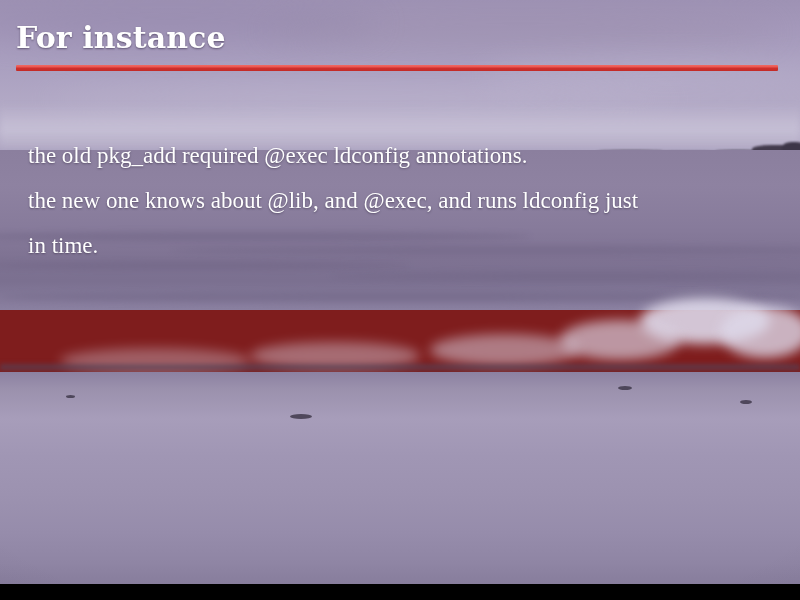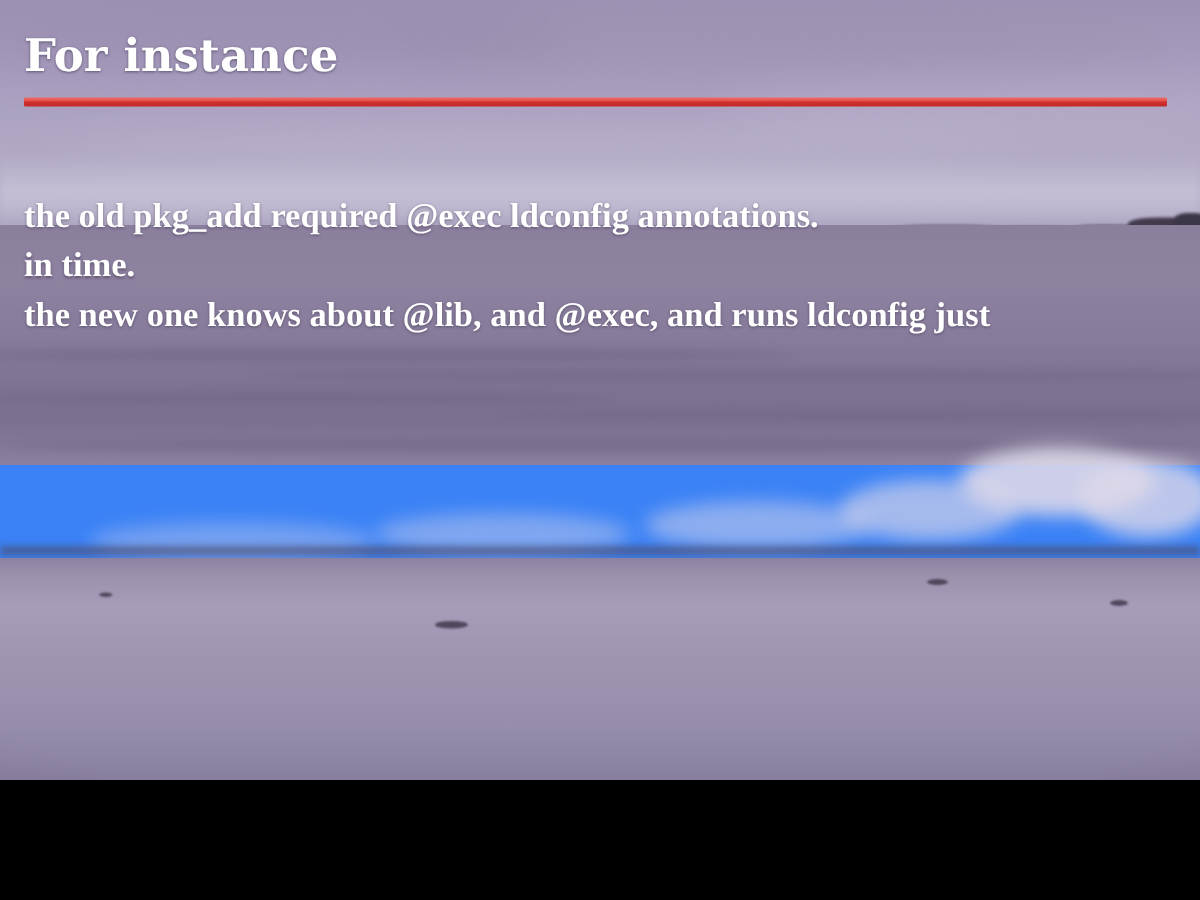--- a/index.html
+++ b/index.html
@@ -8,23 +8,23 @@
     padding: 0;
     background: #000;
   }
   body {
     font-family: "Liberation Serif", "DejaVu Serif", serif;
   }
 
   .slide {
     position: relative;
     width: 800px;
-    height: 520px;
+    height: 584px;
     overflow: hidden;
-    background: #3b82f6;
+    background: #7f1d1d;
     user-select: none;
   }
 
   
   .photo {
     position: absolute;
     inset: 0;
     z-index: 0;
   }
 
@@ -262,21 +262,21 @@
     position: absolute;
     left: 16px;
     top: 127px;
     width: 768px;
     font-family: "Liberation Serif", "DejaVu Serif", serif;
     font-size: 23px;
     line-height: 33px;
     color: #ffffff;
     text-shadow: 0 1px 2px rgba(45,35,60,.5);
   }
-  .body-block p { margin: 0; font-weight: bold; }
+  .body-block p { margin: 12px; }
   .body-line { white-space: nowrap; }
   .para-2 { position: absolute; top: 180px; left: 0; width: 768px; }
   .para-2 .body-line { line-height: 38px; }
 </style>
 </head>
 <body>
 
 <div class="slide">
 
   <div class="photo">
@@ -326,21 +326,21 @@
   </div>
 
   <div class="content">
 
     <div class="slide-title">For instance</div>
 
     <div class="title-rule"></div>
 
     <div class="body-block">
       <p class="body-line">the old pkg_add required @exec ldconfig annotations.</p>
+      <p class="body-line">the new one knows about @lib, and @exec, and runs ldconfig just</p>
       <p class="body-line">in time.</p>
-      <p class="body-line">the new one knows about @lib, and @exec, and runs ldconfig just</p>
 
       <div class="para-2">
       </div>
     </div>
 
   </div>
 </div>
 
 </body></html>

